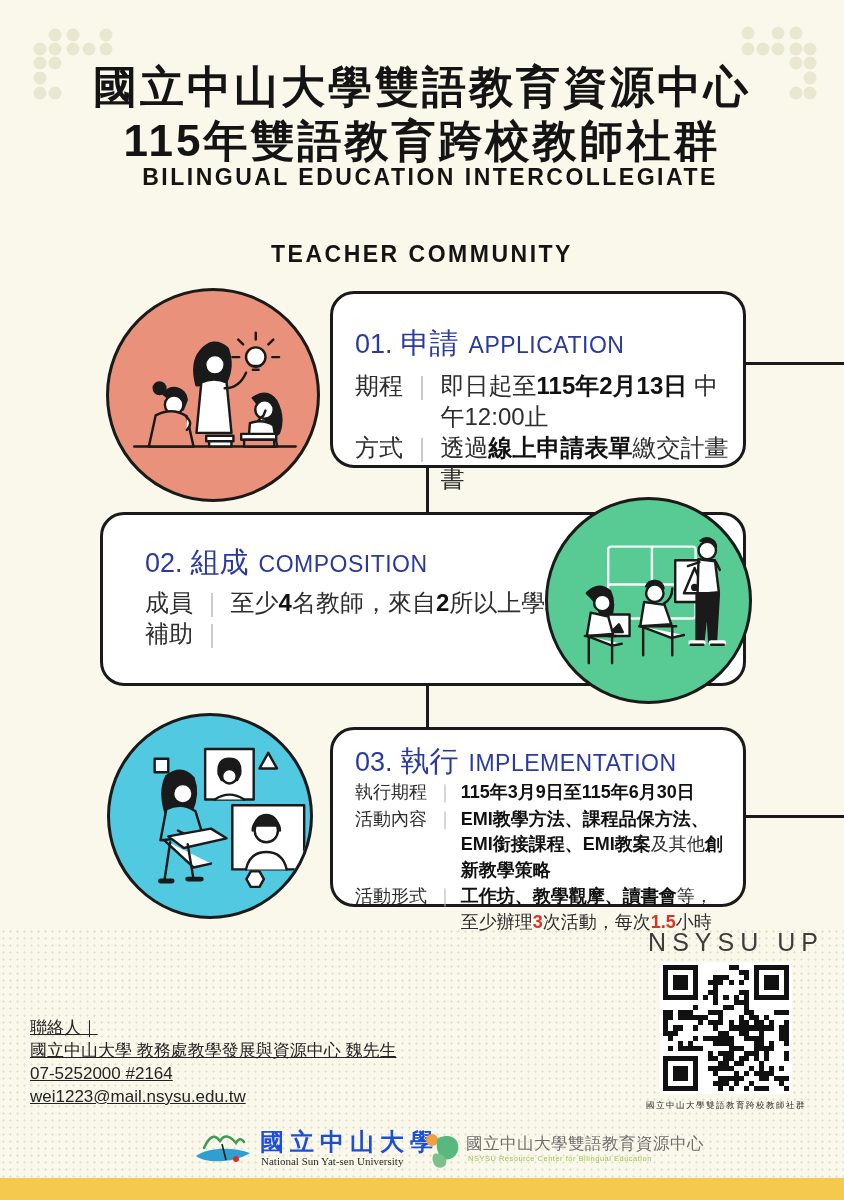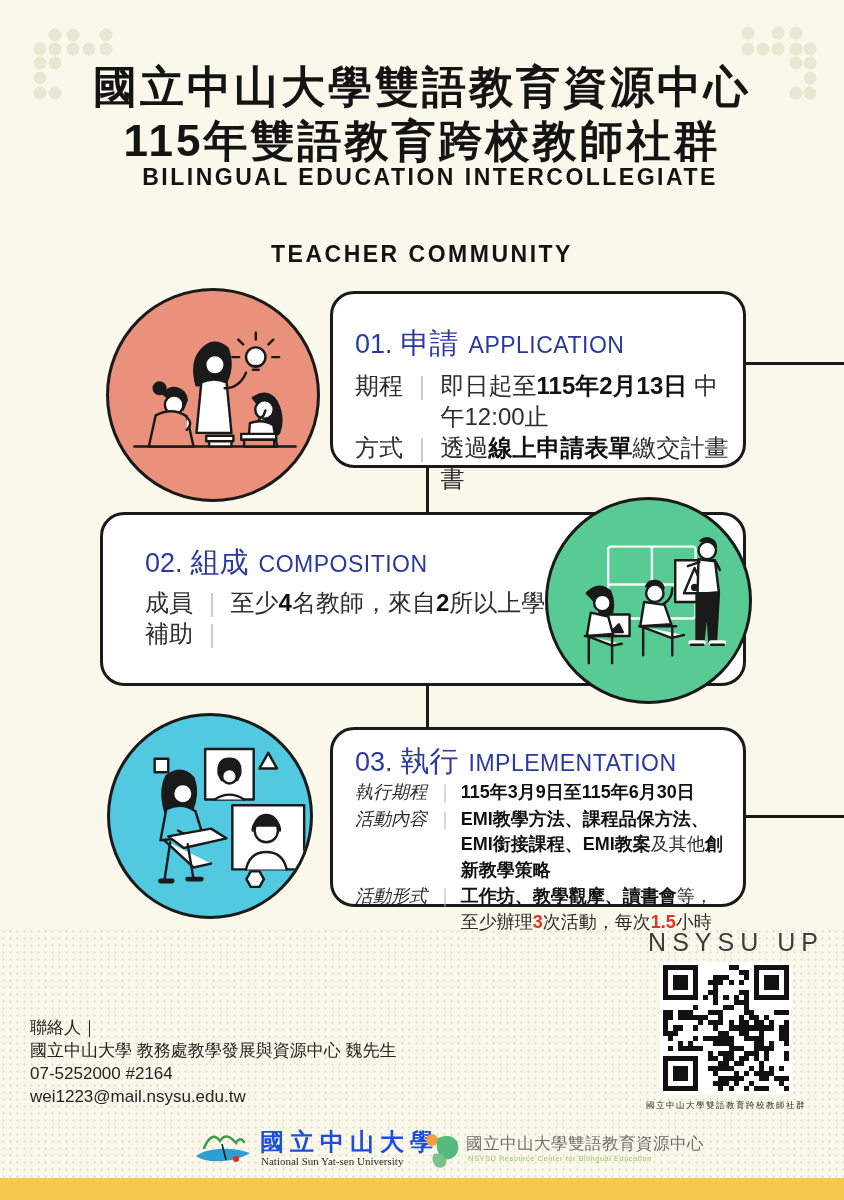--- a/index.html
+++ b/index.html
@@ -39,21 +39,21 @@
   .card1 .card-head{left:22px;top:30px;}
   .card2 .card-head{left:42px;top:28px;}
   .card3 .card-head{left:22px;top:12px;}
   .rows{position:absolute;}
   .card1 .rows{left:22px;top:76px;width:374px;}
   .card2 .rows{left:42px;top:72px;width:480px;}
   .card3 .rows{left:22px;top:50px;width:382px;}
   .row{display:flex;align-items:flex-start;font-size:24px;line-height:31px;color:#2d2d2d;}
   .card3 .row{font-size:18px;line-height:25.5px;margin-bottom:1px;}
   .row .label{flex:0 0 auto;white-space:nowrap;}
-  .card3 .row .label{width:74px;font-style:italic;}
+  .card3 .row .label{width:74px;}
   .row .sep{color:#b9b9b9;margin:0 7px;flex:0 0 auto;}
   .row .value{flex:1 1 auto;white-space:pre-wrap;}
   .value .b{font-weight:700;color:#111;}
   .value .r{color:#E03224;}
   
   .circle{position:absolute;border:3px solid #1a1a1a;border-radius:50%;box-sizing:border-box;overflow:hidden;}
   .c1{left:106px;top:288px;width:214px;height:214px;}
   .c2{left:545px;top:497px;width:207px;height:207px;}
   .c3{left:107px;top:713px;width:206px;height:206px;}
   .circle svg{display:block;width:100%;height:100%;}
@@ -61,21 +61,21 @@
   .texture{position:absolute;left:0;top:928px;width:844px;height:250px;
     background-image:radial-gradient(#E7E5D0 1.3px, rgba(0,0,0,0) 1.4px);
     background-size:7px 7px;}
   
   .signup-label{position:absolute;left:640px;top:928px;width:192px;text-align:center;
     font-size:25px;letter-spacing:6px;color:#3d3d3d;font-weight:400;}
   .qr{position:absolute;left:660px;top:962px;width:132px;height:132px;background:#fff;padding:3px;box-sizing:border-box;}
   .qr-caption{position:absolute;left:636px;top:1100px;width:180px;text-align:center;
     font-size:8.5px;letter-spacing:1.5px;color:#2b2b2b;}
   
-  .contact{position:absolute;left:30px;top:1016px;font-size:17px;line-height:23px;color:#242424;}
+  .contact{position:absolute;left:30px;top:1016px;font-size:17px;line-height:23px;color:#242424;text-decoration:underline;}
   .contact div{margin:0;}
   
   .logos{position:absolute;left:0;top:1124px;width:844px;height:52px;}
   .nsysu-logo{position:absolute;left:192px;top:2px;width:64px;height:46px;}
   .nsysu-zh{position:absolute;left:260px;top:2px;font-family:"Liberation Serif","DejaVu Serif",serif;
     font-weight:700;font-size:24px;letter-spacing:6px;color:#1d4ed8;}
   .nsysu-en{position:absolute;left:261px;top:31px;font-family:"Liberation Serif","DejaVu Serif",serif;
     font-size:11px;color:#2b2b2b;}
   .center-logo{position:absolute;left:424px;top:4px;width:38px;height:42px;}
   .center-zh{position:absolute;left:466px;top:9px;font-size:16.5px;color:#6e6e6e;letter-spacing:0.5px;}

